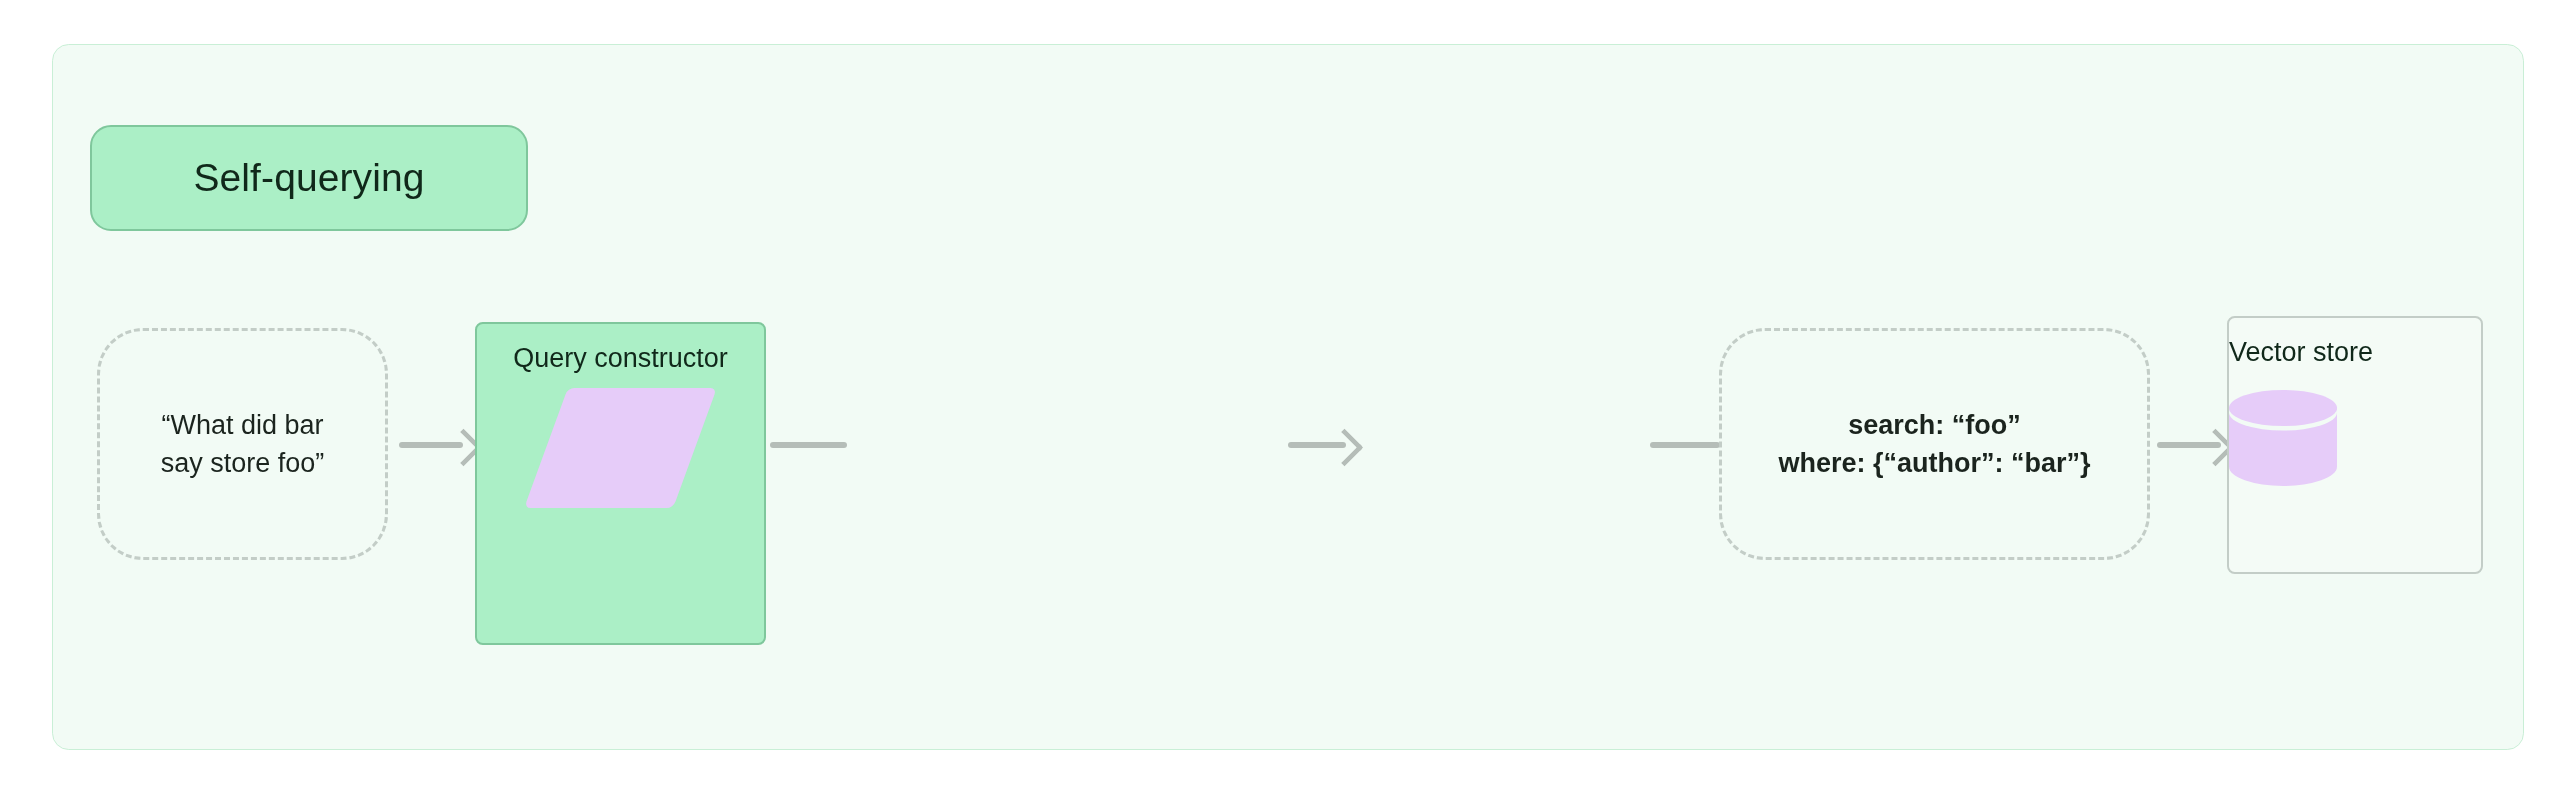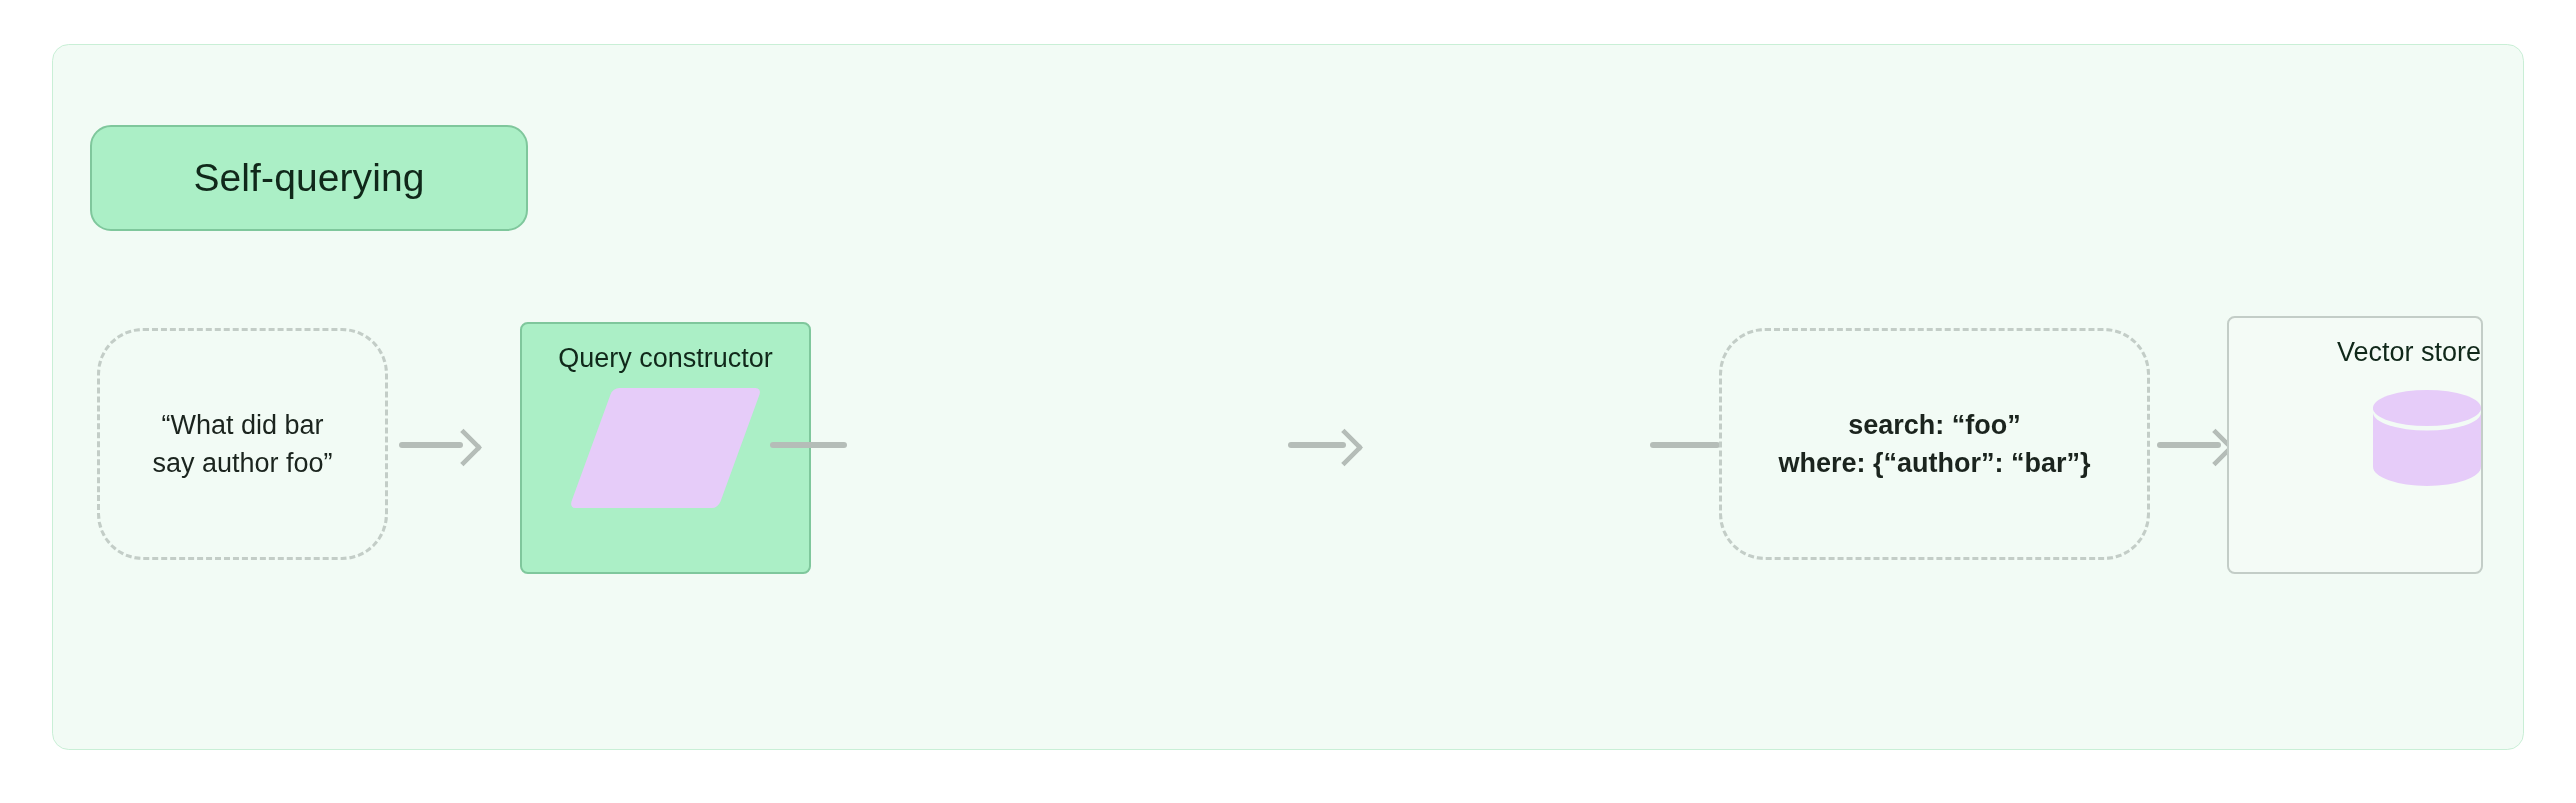--- a/index.html
+++ b/index.html
@@ -102,43 +102,42 @@
     white-space: nowrap;
   }
 
   
   #node-question {
     left: 97px;  top: 328px;
     width: 291px; height: 232px;
   }
   #node-query-constructor {
     left: 475px;  top: 322px;
-    width: 291px; height: 252px;
+    width: 291px; height: 323px;
     padding-top: 18px;
     align-items: center;
-    margin-left: 45px;
   }
   #node-query-filter {
     left: 850px; top: 328px;
     width: 431px; height: 232px;
   }
   #node-query-translator {
     left: 1356px; top: 370px;
     width: 291px; height: 148px;
     justify-content: center;
   }
   #node-search-where {
     left: 1719px; top: 328px;
     width: 431px; height: 232px; font-weight: bold;
   }
   #node-vector-store {
     left: 2227px; top: 316px;
     width: 256px; height: 258px;
     padding-top: 18px;
-    align-items: flex-end;
+    align-items: flex-start;
   }
 
   
   .icon-parallelogram {
     width: 149px;
     height: 120px;
     margin-top: 14px;
     background: #e6ccf9;
     border-radius: 6.4px;
     transform: skewX(-20deg);
@@ -188,21 +187,21 @@
 <div id="canvas">
 
   <div class="subgraph"></div>
 
   <div class="badge">
     <span class="badge-label">Self-querying</span>
   </div>
 
   <div class="node node-dashed" id="node-question">
     <div class="node-text">“What did bar</div>
-    <div class="node-text">say author foo”</div>
+    <div class="node-text">say store foo”</div>
   </div>
 
   <div class="edge" style="left:399px; top:442px; width:64px;"></div>
   <div class="arrowhead" style="left:450px; top:434px;"></div>
 
   <div class="node node-green" id="node-query-constructor">
     <div class="node-title">Query constructor</div>
     <div class="icon-parallelogram"></div>
   </div>
 

